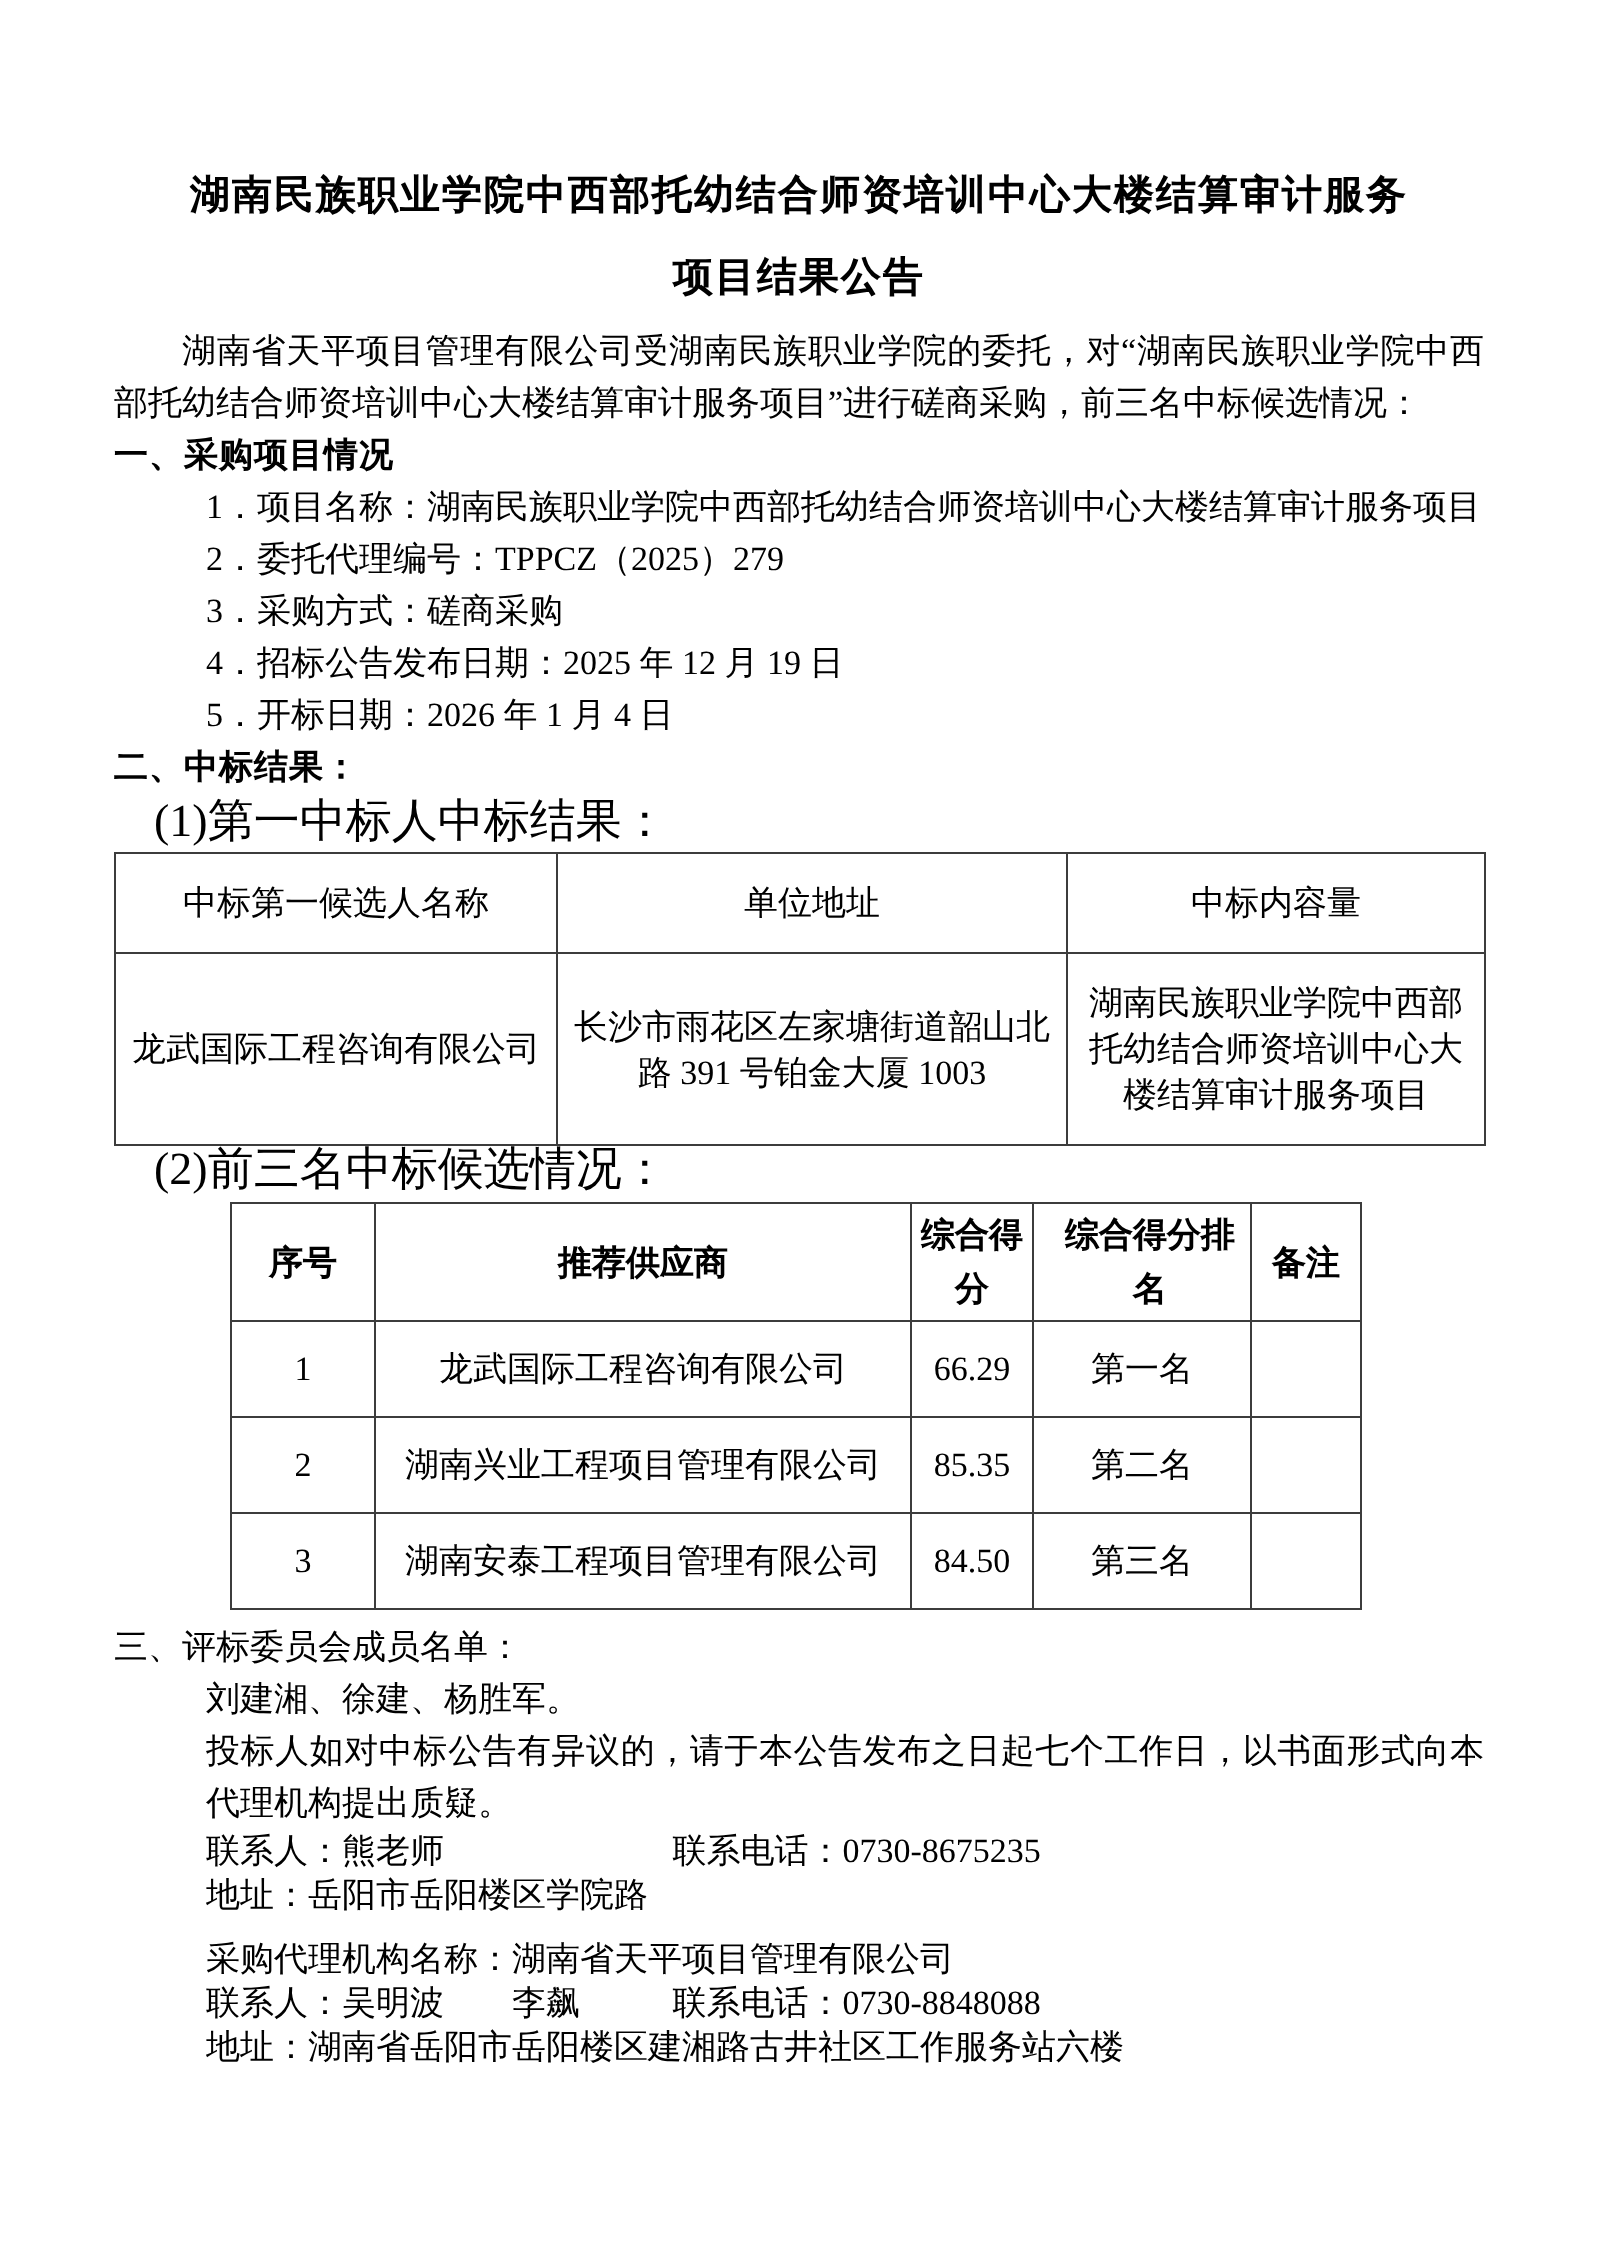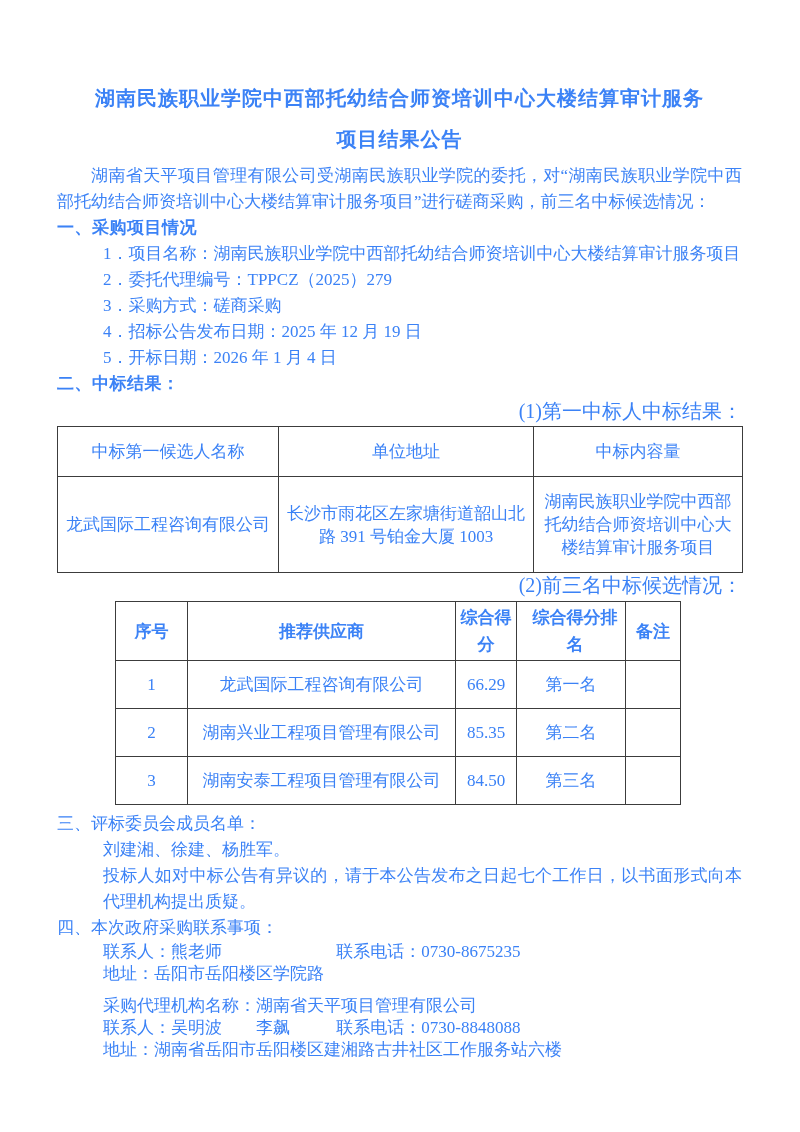--- a/index.html
+++ b/index.html
@@ -1,40 +1,40 @@
 <!DOCTYPE html>
 <html><head>
 <meta charset="utf-8">
 <style>
   * { box-sizing: border-box; }
   html, body { margin: 0; padding: 0; background: #ffffff; }
   .page {
     width: 800px; height: 1132px; background: #ffffff;
     padding: 86px 58px 0 57px;
     font-family: "Liberation Serif", "DejaVu Serif", serif;
-    color: #3b82f6;
+    color: #000000;
     overflow: hidden;
   }
   .title-line1, .title-line2 {
     text-align: center; font-size: 20px; font-weight: bold;
     line-height: 24px; letter-spacing: 1px;
   }
   .title-line2 { margin-top: 17px; }
   .intro {
     margin: 12px 0 0; font-size: 17px; line-height: 26px;
     text-align: justify; text-indent: 2em;
   }
   .h-bold {
     margin-top: 0; font-size: 17px; line-height: 26px; font-weight: bold;
     font-family: "Liberation Sans", "DejaVu Sans", sans-serif;
     letter-spacing: 0.5px;
   }
   .h-plain { font-size: 17px; line-height: 26px; font-weight: normal; }
   .list-item { margin-left: 46px; font-size: 17px; line-height: 26px; }
-  .sub-label { margin-left: 20px; font-size: 20px; line-height: 24px; text-align: right; }
+  .sub-label { margin-left: 20px; font-size: 23px; line-height: 24px; }
   .sub-label.first { margin-top: 2px; }
 
   table { border-collapse: collapse; table-layout: fixed; }
   th, td {
     border: 1px solid #3c3c3c; text-align: center; vertical-align: middle;
     font-size: 17px; overflow: hidden; padding: 13px 6px;
   }
   .table1 { width: 685px; margin-top: 3px; }
   .table1 th { font-weight: normal; height: 25px; line-height: 23px; }
   .table1 td { height: 66px; line-height: 23px; }
@@ -132,21 +132,20 @@
       <td>第三名</td>
       <td></td>
     </tr>
   </tbody>
     </table>
 
   <div class="h-plain sec3-heading">三、评标委员会成员名单：</div>
   <div class="indent1">刘建湘、徐建、杨胜军。</div>
   <div class="note">投标人如对中标公告有异议的，请于本公告发布之日起七个工作日，以书面形式向本代理机构提出质疑。</div>
 
-  <div class="h-plain">四、本次政府采购联系事项：</div>
 
   <div>
     <div class="contact-row">
       <span class="c1">联系人：熊老师</span>
       <span>联系电话：0730-8675235</span>
     </div>
     <div class="contact-line">地址：岳阳市岳阳楼区学院路</div>
   </div>
 
   <div class="agency-block">

